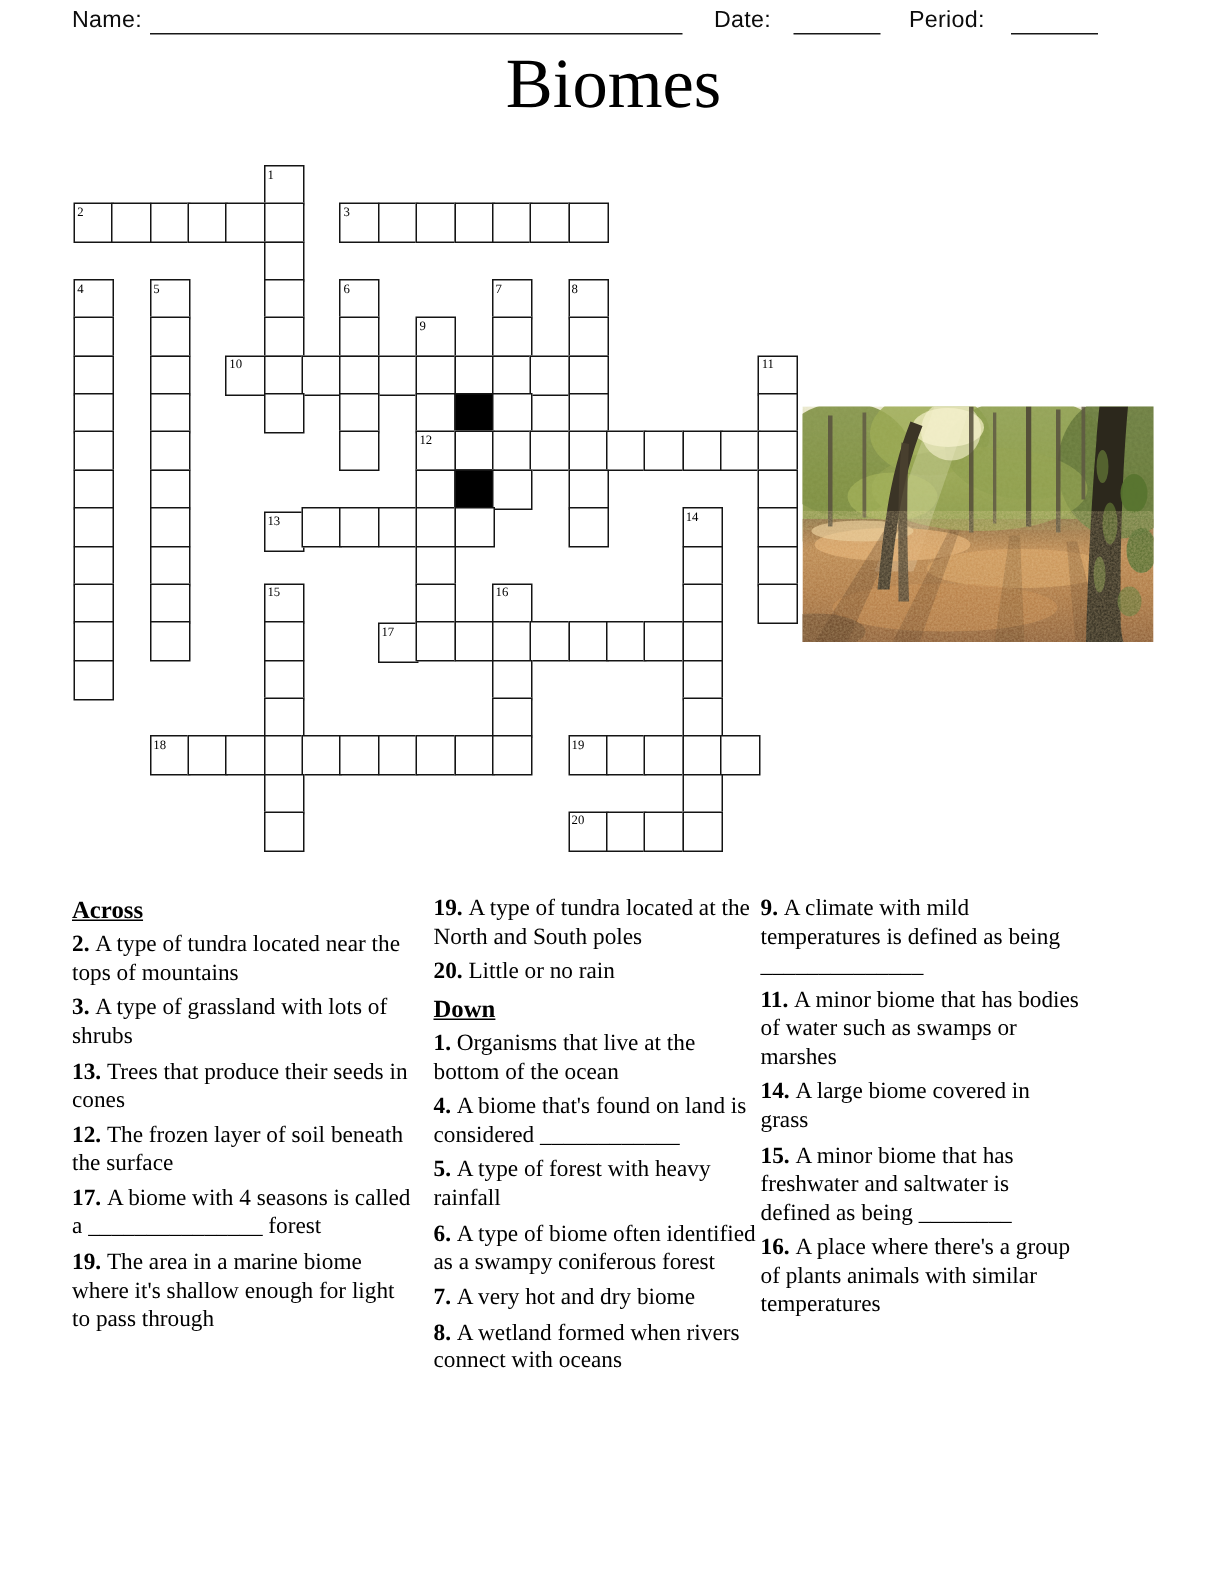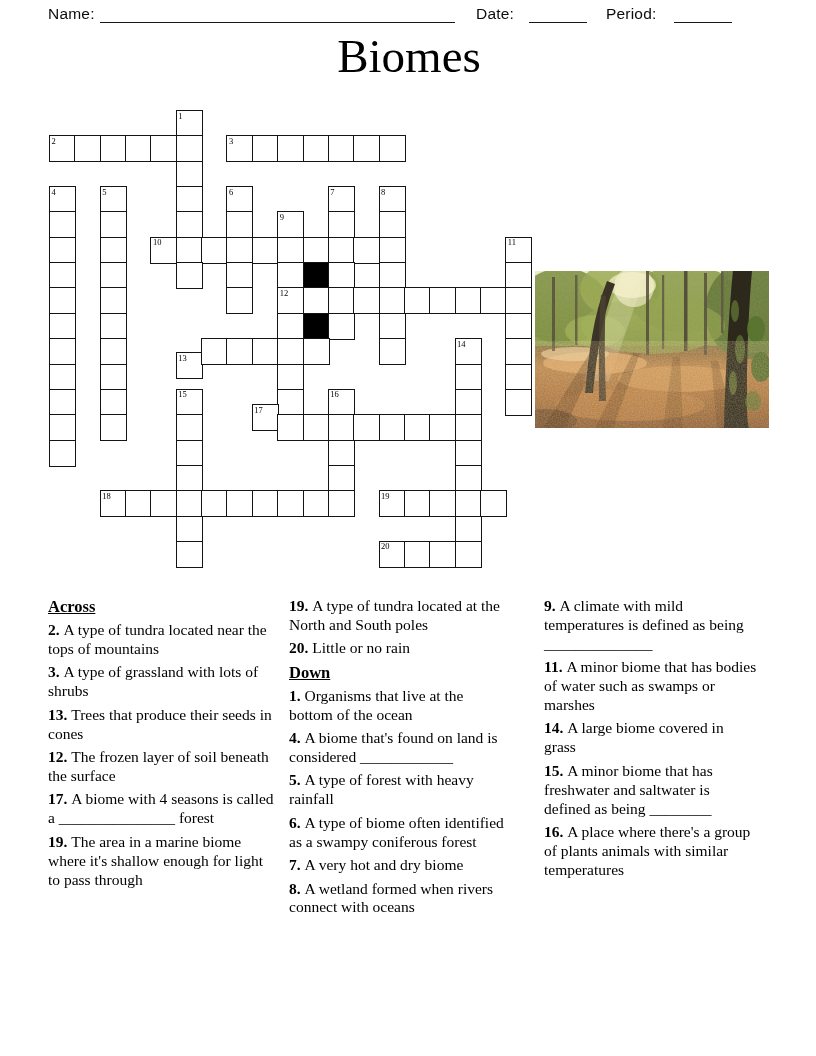--- a/index.html
+++ b/index.html
@@ -29,21 +29,21 @@
            font-size:8.5px;line-height:10px;color:#000;letter-spacing:0;}
 
   
   .photo{position:absolute;left:535px;top:271px;width:234px;height:157px;display:block;}
 
   
   .clue-col{position:absolute;top:597px;font-family:"Liberation Serif",serif;
             font-size:15.5px;line-height:1.22;color:#000;}
   #clue-col-1{left:48px;width:227px;}
   #clue-col-2{left:289px;width:217px;}
-  #clue-col-3{left:544px;width:214px;}
+  #clue-col-3{left:507px;width:214px;}
   .clue{margin:0 0 4.5px 0;}
   .clue b{font-weight:bold;}
   .clue-heading{font-weight:bold;text-decoration:underline;font-size:16.5px;margin:0 0 4px 0;}
 </style>
 </head>
 <body>
 
 <div class="page">
 
   <span class="hdr-label" id="name-label">Name:</span>
@@ -145,21 +145,21 @@
       <div class="cell" style="left: 456.3px; top: 177.45px;"></div>
       <div class="cell" style="left: 0px; top: 202.8px;"></div>
       <div class="cell" style="left: 50.7px; top: 202.8px;"></div>
       <div class="cell" style="left: 228.15px; top: 202.8px;"></div>
       <div class="cell black" style="left: 253.5px; top: 202.8px;"></div>
       <div class="cell" style="left: 278.85px; top: 202.8px;"></div>
       <div class="cell" style="left: 329.55px; top: 202.8px;"></div>
       <div class="cell" style="left: 456.3px; top: 202.8px;"></div>
       <div class="cell" style="left: 0px; top: 228.15px;"></div>
       <div class="cell" style="left: 50.7px; top: 228.15px;"></div>
-      <div class="cell" style="left: 126.75px; top: 242px;">
+      <div class="cell" style="left: 126.75px; top: 231px;">
         <span class="cellnum">13</span>
       </div>
       <div class="cell" style="left: 152.1px; top: 228.15px;"></div>
       <div class="cell" style="left: 177.45px; top: 228.15px;"></div>
       <div class="cell" style="left: 202.8px; top: 228.15px;"></div>
       <div class="cell" style="left: 228.15px; top: 228.15px;"></div>
       <div class="cell" style="left: 253.5px; top: 228.15px;"></div>
       <div class="cell" style="left: 329.55px; top: 228.15px;"></div>
       <div class="cell" style="left: 405.6px; top: 228.15px;">
         <span class="cellnum">14</span>
@@ -177,21 +177,21 @@
       </div>
       <div class="cell" style="left: 228.15px; top: 278.85px;"></div>
       <div class="cell" style="left: 278.85px; top: 278.85px;">
         <span class="cellnum">16</span>
       </div>
       <div class="cell" style="left: 405.6px; top: 278.85px;"></div>
       <div class="cell" style="left: 456.3px; top: 278.85px;"></div>
       <div class="cell" style="left: 0px; top: 304.2px;"></div>
       <div class="cell" style="left: 50.7px; top: 304.2px;"></div>
       <div class="cell" style="left: 126.75px; top: 304.2px;"></div>
-      <div class="cell" style="left: 202.8px; top: 294px;">
+      <div class="cell" style="left: 202.8px; top: 305px;">
         <span class="cellnum">17</span>
       </div>
       <div class="cell" style="left: 228.15px; top: 304.2px;"></div>
       <div class="cell" style="left: 253.5px; top: 304.2px;"></div>
       <div class="cell" style="left: 278.85px; top: 304.2px;"></div>
       <div class="cell" style="left: 304.2px; top: 304.2px;"></div>
       <div class="cell" style="left: 329.55px; top: 304.2px;"></div>
       <div class="cell" style="left: 354.9px; top: 304.2px;"></div>
       <div class="cell" style="left: 380.25px; top: 304.2px;"></div>
       <div class="cell" style="left: 405.6px; top: 304.2px;"></div>

